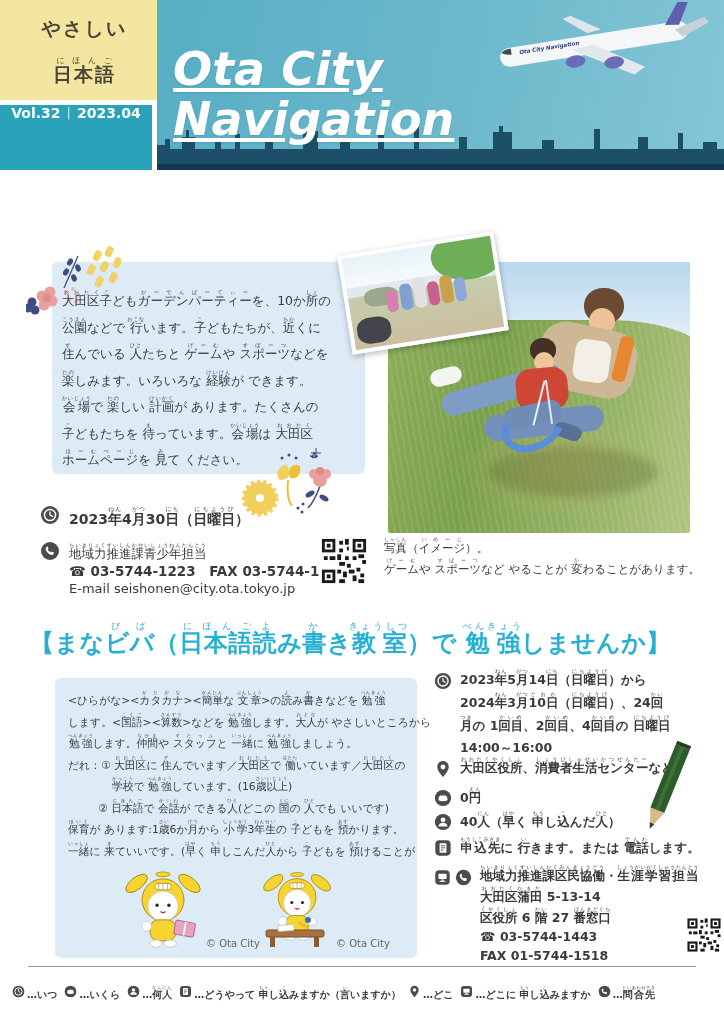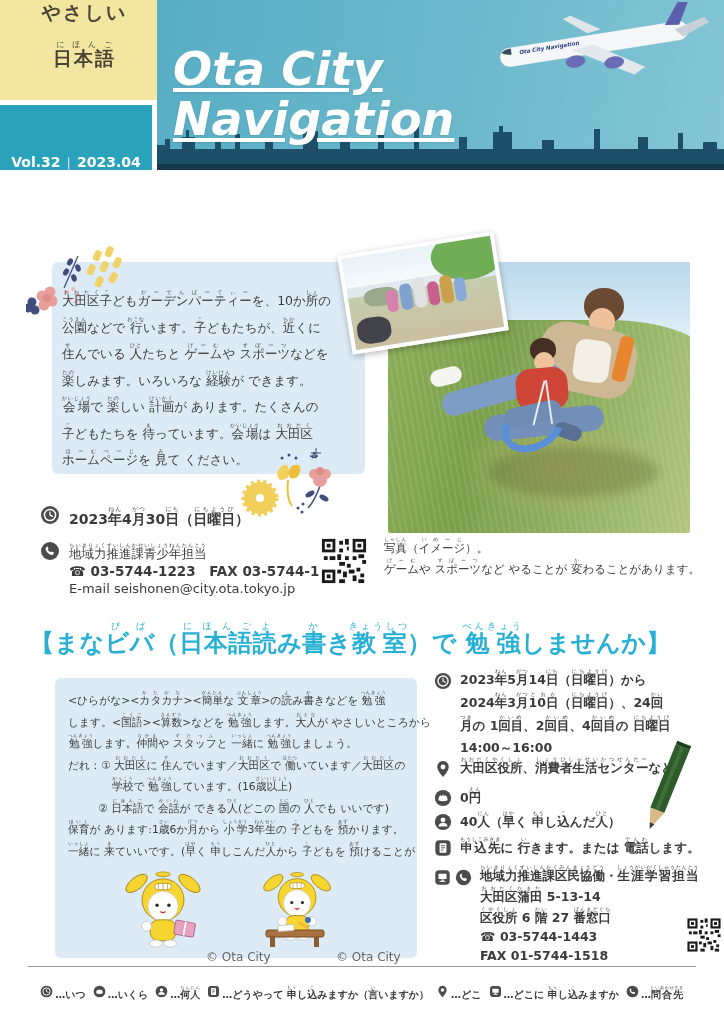--- a/index.html
+++ b/index.html
@@ -5,24 +5,24 @@
   * { margin:0; padding:0; box-sizing:border-box; }
   html,body { background:#888; }
   body { font-family:"DejaVu Sans", sans-serif; }
   .page { position:relative; width:724px; height:1024px; background:#fff; overflow:hidden; margin:0 auto; color:#3a3a3a; }
   .abs { position:absolute; }
   .rl { white-space:nowrap; display:block; }
   ruby { ruby-position:over; }
   rt { font-size:42%; letter-spacing:0.5px; color:inherit; font-weight:normal; line-height:1; }
 
   
-  .badge-yellow { left:0; top:0; width:169px; height:100px; background:#f3e6a0; text-align:center; color:#4a4436; }
+  .badge-yellow { left:0; top:0; width:169px; height:100px; background:#f3e6a0; text-align:center; padding-top:16px; color:#4a4436; }
   .badge-yellow .l1 { font-size:19px; font-weight:bold; letter-spacing:2px; }
   .badge-yellow .l2 { font-size:19px; font-weight:bold; letter-spacing:2px; margin-top:14px; }
-  .badge-vol { left:0; top:105px; width:152px; height:65px; background:#2aa3ba; color:#fff; display:flex; align-items:flex-end; justify-content:center; font-size:14px; font-weight:bold; gap:6px; }
+  .badge-vol { left:0; top:105px; width:152px; height:65px; background:#2aa3ba; color:#fff; display:flex; align-items:flex-start; justify-content:center; font-size:14px; font-weight:bold; gap:6px; }
   .badge-vol .sep { font-weight:normal; opacity:.75; font-size:13px; }
   .hero { left:157px; top:0; width:567px; height:170px; background:linear-gradient(100deg,#57aec5 0%,#6db9cc 55%,#84c6d6 100%); overflow:hidden; }
   .hero .skyline { position:absolute; left:0; bottom:0; width:100%; height:46px; }
   .hero .tagline { position:absolute; left:18px; top:24px; color:#fff; font-size:16px; font-weight:bold; letter-spacing:5px; }
   .hero .tagline rt { letter-spacing:2px; }
   .masthead { position:absolute; left:16px; top:44px; color:#fff; font-style:italic; font-weight:bold; font-size:46px; line-height:50px; letter-spacing:0px; text-shadow:0 1px 2px rgba(0,60,80,.15);text-decoration:underline; }
   .plane { position:absolute; right:2px; top:2px; width:250px; height:95px; }
   .plane-label { font-size:5.5px; fill:#2a3f7d; font-style:italic; font-weight:bold; }
 
   
@@ -49,32 +49,32 @@
   
   .photo-main { left:388px; top:262px; width:302px; height:271px; border-radius:3px; overflow:hidden; background:#9db86a; }
   .photo-inset { left:344px; top:243px; width:158px; height:100px; background:#dfe9ee; border:4px solid #fff; box-shadow:0 2px 6px rgba(0,0,0,.28); transform:rotate(-9deg); overflow:hidden; }
 
   
   .box2 { left:55px; top:678px; width:362px; height:280px; }
   .box2-text { left:68px; top:690px; width:340px; font-size:10.8px; color:#3b3b3b; }
   .box2-text .rl { line-height:20.5px; }
   .indent1 { padding-left:44px; }
   .indent2 { padding-left:30px; }
-  .mascot-credit { font-size:12px; color:#666;margin-top:12px; }
+  .mascot-credit { font-size:10px; color:#666; }
 
   .rcol-item { display:flex; gap:8px; align-items:flex-start; }
   .rcol-text { font-size:12.5px; font-weight:bold; color:#3a3a3a; }
   .rcol-text .rl { line-height:22px; }
   .rcol-sm .rl { line-height:19px; }
   .contact2-text { font-size:12.5px; font-weight:bold; }
   .qr2 { left:686px; top:916px; width:36px; height:38px; }
 
   
   .divider { left:28px; top:966px; width:668px; border-top:1.5px solid #9a9a9a; }
-  .legend { left:12px; top:974px; width:700px; height:34px; display:flex; align-items:center; justify-content:center; gap:7px; }
+  .legend { left:12px; top:974px; width:700px; height:34px; display:flex; align-items:center; gap:7px; }
   .lg-item { display:flex; align-items:center; gap:2px; }
   .lg-ic { width:13px; height:13px; flex:0 0 auto; }
   .lg-label { font-size:10px; font-weight:bold; line-height:13px; padding-top:6px; }
 </style>
 </head>
 <body>
 
 <svg width="0" height="0" style="position:absolute">
   <defs>
     <symbol id="i-clock" viewBox="0 0 20 20">

